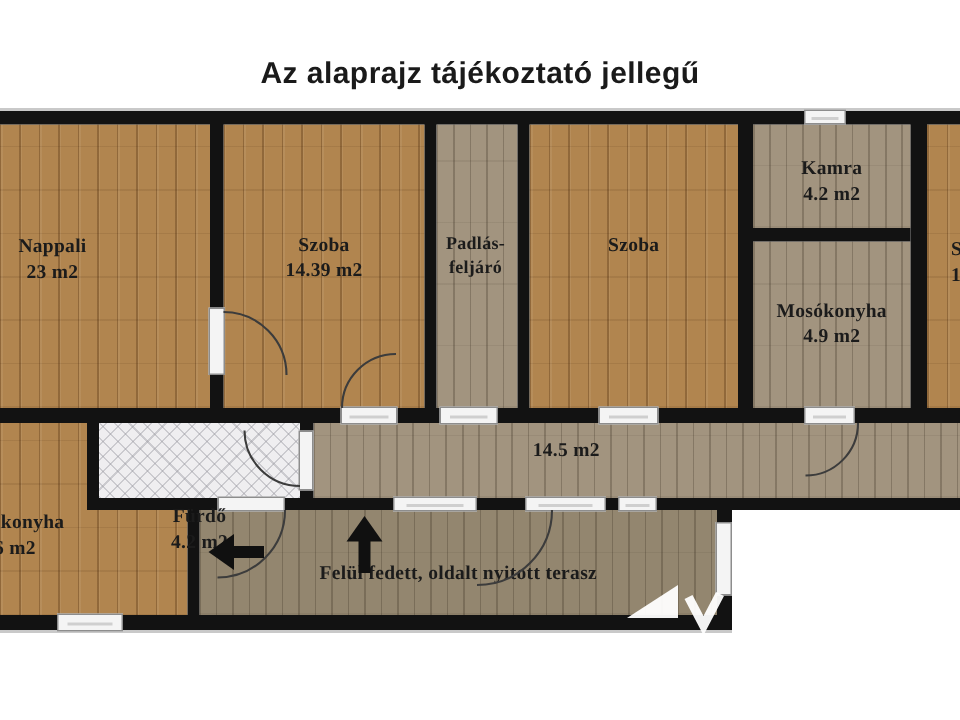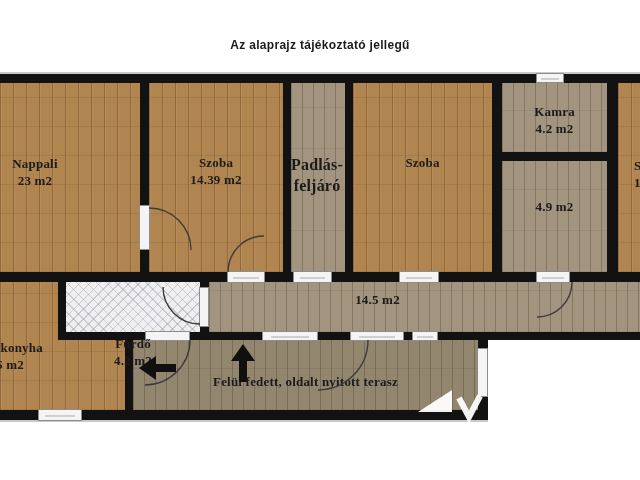--- a/index.html
+++ b/index.html
@@ -1,40 +1,40 @@
 <!DOCTYPE html>
 <html><head>
 <meta charset="utf-8">
 <style>
   html,body{margin:0;padding:0;background:#ffffff;}
   #canvas{position:relative;width:640px;height:480px;background:#ffffff;overflow:hidden;
           font-family:"Liberation Sans",sans-serif;}
   .title{position:absolute;left:0;top:38px;width:640px;text-align:center;
-         font-size:12px;font-weight:bold;color:#1a1a1a;letter-spacing:.3px;}
+         font-size:20px;font-weight:bold;color:#1a1a1a;letter-spacing:.3px;}
   .wall{position:absolute;background:#121212;}
   .edge{position:absolute;background:#c9c9c9;}
   .floor{position:absolute;}
   .wood{background-color:#b1854f;
     background-image:
       repeating-linear-gradient(90deg, rgba(60,30,5,.28) 0 1px, rgba(255,255,255,.07) 1px 2px, transparent 2px 13px),
       repeating-linear-gradient(0deg, rgba(60,30,5,.10) 0 1px, transparent 1px 29px);}
   .greywood{background-color:#a2947f;
     background-image:
       repeating-linear-gradient(90deg, rgba(45,35,22,.25) 0 1px, transparent 1px 11px),
       repeating-linear-gradient(0deg, rgba(45,35,22,.08) 0 1px, transparent 1px 41px);}
   .greywood.dark{background-color:#93866f;}
   .tile{background-color:#efeef0;
     background-image:
       repeating-linear-gradient(45deg, rgba(150,150,158,.40) 0 1px, transparent 1px 7px),
       repeating-linear-gradient(-45deg, rgba(150,150,158,.40) 0 1px, transparent 1px 7px);}
   .win{position:absolute;background:#f4f4f4;border:1px solid #8d8d8d;box-sizing:border-box;}
   .win .mid{position:absolute;left:15%;right:15%;top:45%;height:2px;background:#cfcfcf;}
   .lbl{position:absolute;font-size:13px;font-weight:bold;color:#1b1b1b;text-align:center;
        line-height:1.3;letter-spacing:.2px;white-space:nowrap;font-family:Liberation Serif, serif;}
-  .lbl.small{font-size:16px;}
+  .lbl.small{font-size:12px;}
   .lbl.left{text-align:left;}
   svg.overlay{position:absolute;left:0;top:0;pointer-events:none;}
 </style>
 </head>
 <body>
 
 <div id="canvas">
 
   <div class="title">Az alaprajz tájékoztató jellegű</div>
 
@@ -112,20 +112,21 @@
       <div>feljáró</div>
   </div>
   <div class="lbl" style="left:353px;top:155px;width:139px;">
     <div>Szoba</div>
   </div>
   <div class="lbl" style="left:502px;top:104px;width:105px;">
     <div>Kamra</div>
       <div>4.2 m2</div>
   </div>
   <div class="lbl" style="left:498px;top:199px;width:113px;">
+    <div>Mosókonyha</div>
       <div>4.9 m2</div>
   </div>
   <div class="lbl" style="left:66px;top:288px;width:134px;margin-top:48px;">
     <div>Fürdő</div>
       <div>4.2 m2</div>
   </div>
   <div class="lbl" style="left:215px;top:292px;width:325px;">
       <div>14.5 m2</div>
   </div>
   <div class="lbl left" style="left:-4px;top:340px;width:120px;">

